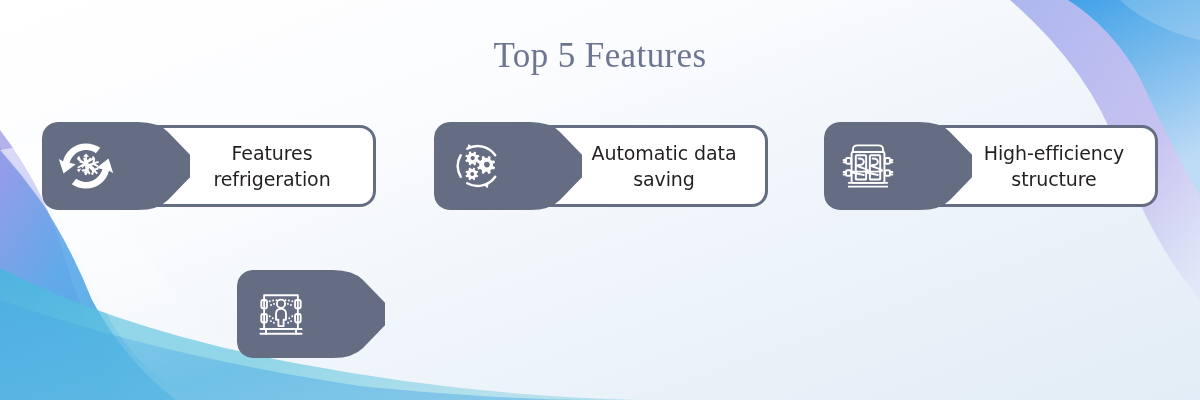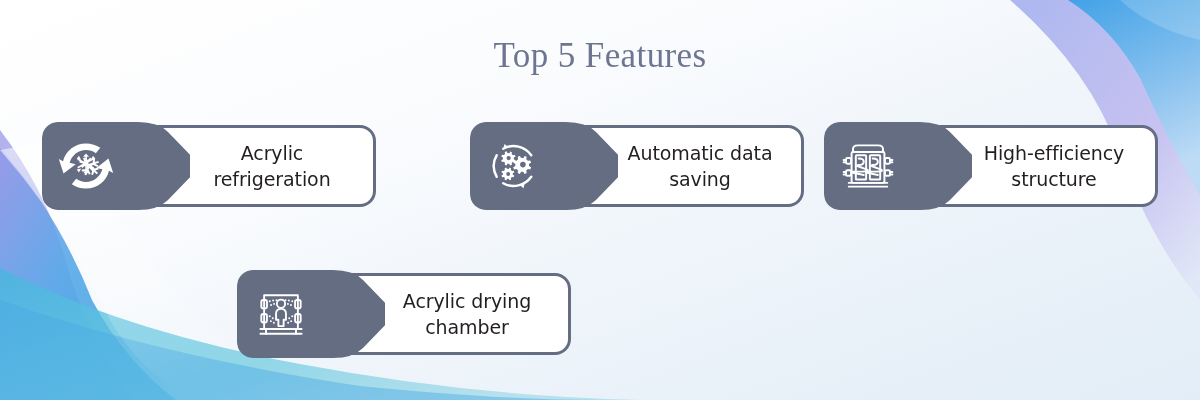--- a/index.html
+++ b/index.html
@@ -165,21 +165,21 @@
 
     <path d="M0 150 Q70 230 110 320 Q150 388 210 400 H360 Q220 360 150 260 Q92 182 60 140 Z" fill="url(#gBotWhiteFade)"></path>
   </svg>
 
   <div id="content">
 
     <div class="slide-title">Top 5 Features</div>
 
     <div class="feature" style="left:42px; top:122px; width:334px;">
       <div class="pill-body">
-        <span class="pill-label">Acrylic refrigeration</span>
+        <span class="pill-label">Features refrigeration</span>
       </div>
       <div class="pill-icon-panel">
         <div class="pill-icon">
           <svg viewBox="0 0 64 64" aria-hidden="true">
             <g fill="#ffffff">
               <path d="M32 8 C20 8 10 16 7.5 27 L3 24.5 L8 40 L21 30 L14.5 28.6 C17 20.5 23.8 15 32 15 C36 15 39.6 16.3 42.5 18.4 L47.2 12.6 C43 9.7 37.7 8 32 8 Z"></path>
               <path d="M32 56 C44 56 54 48 56.5 37 L61 39.5 L56 24 L43 34 L49.5 35.4 C47 43.5 40.2 49 32 49 C28 49 24.4 47.7 21.5 45.6 L16.8 51.4 C21 54.3 26.3 56 32 56 Z"></path>
               <path d="M32 20.5 L33.5 25.3 L36.4 22.4 L37.9 23.9 L34.3 27.6 L34.3 29.5 L39 28.1 L39.7 23.0 L41.8 23.3 L41.3 27.3 L45.3 26.1 L45.9 28.2 L41.9 29.3 L45.3 31 L44.3 32.8 L39.8 30.6 L38 31.1 L41.2 34.4 L45 33.4 L45.6 35.5 L42 36.4 L44.9 39.2 L43.4 40.7 L40.5 37.8 L39.6 41.4 L37.5 40.8 L38.5 37.0 L35.2 33.8 L34.7 35.6 L36.9 40.1 L35.1 41.1 L33.4 37.7 L32.3 41.7 L30.2 41.1 L31.4 37.1 L27.4 37.6 L27.1 35.5 L32.2 34.8 L33.6 30.1 L31.7 30.1 L28 33.7 L26.5 32.2 L29.4 29.3 L24.6 27.8 L25.2 25.7 L30 27.2 L28.7 22.9 L30.8 22.3 L32 26.3 Z" transform="translate(0.2,0.4) scale(0.98) translate(0.6,0.6)"></path>
               <path d="M31.2 20.2 h1.7 v19.6 h-1.7 z"></path>
               <path d="M22.7 25.3 l0.85 -1.47 l16.97 9.8 l-0.85 1.47 z"></path>
@@ -190,21 +190,21 @@
               <path d="M41.9 35.7 l-4.7 -0.95 l2.35 4.15 z"></path>
               <path d="M41.9 24.3 l-2.35 -3.2 l-2.35 4.15 z"></path>
               <path d="M22.1 35.7 l2.35 3.2 l2.35 -4.15 z"></path>
               <circle cx="32" cy="30" r="2.6"></circle>
             </g>
           </svg>
         </div>
       </div>
     </div>
 
-    <div class="feature" style="left:434px; top:122px; width:334px;margin-left:36px;">
+    <div class="feature" style="left:434px; top:122px; width:334px;">
       <div class="pill-body">
         <span class="pill-label">Automatic data saving</span>
       </div>
       <div class="pill-icon-panel">
         <div class="pill-icon">
           <svg viewBox="0 0 64 64" aria-hidden="true">
             <g fill="none" stroke="#ffffff" stroke-width="2.6" stroke-linecap="round">
               <path d="M13.6 20.5 A23 23 0 0 0 13.6 43.5"></path>
               <path d="M20.5 13.6 A23 23 0 0 1 50.4 20.5"></path>
               <path d="M50.4 43.5 A23 23 0 0 1 20.5 50.4"></path>
@@ -261,23 +261,20 @@
 
               <path d="M6 25.5 h2.5 M6 28 h2.5 M6 38.5 h2.5 M6 41 h2.5"></path>
               <path d="M55.5 25.5 h2.5 M55.5 28 h2.5 M55.5 38.5 h2.5 M55.5 41 h2.5"></path>
             </g>
           </svg>
         </div>
       </div>
     </div>
 
     <div class="feature" style="left:237px; top:270px; width:334px;">
-      <div class="pill-body">
-        <span class="pill-label">Acrylic drying chamber</span>
-      </div>
       <div class="pill-icon-panel">
         <div class="pill-icon">
           <svg viewBox="0 0 64 64" aria-hidden="true">
             <g fill="none" stroke="#ffffff" stroke-width="2.0" stroke-linejoin="round" stroke-linecap="round">
 
               <path d="M14 12 h36 v36 h-36 z"></path>
               <path d="M10 48 h44"></path>
               <path d="M10 53 h44"></path>
               <path d="M16 48 v5 M48 48 v5"></path>
 

